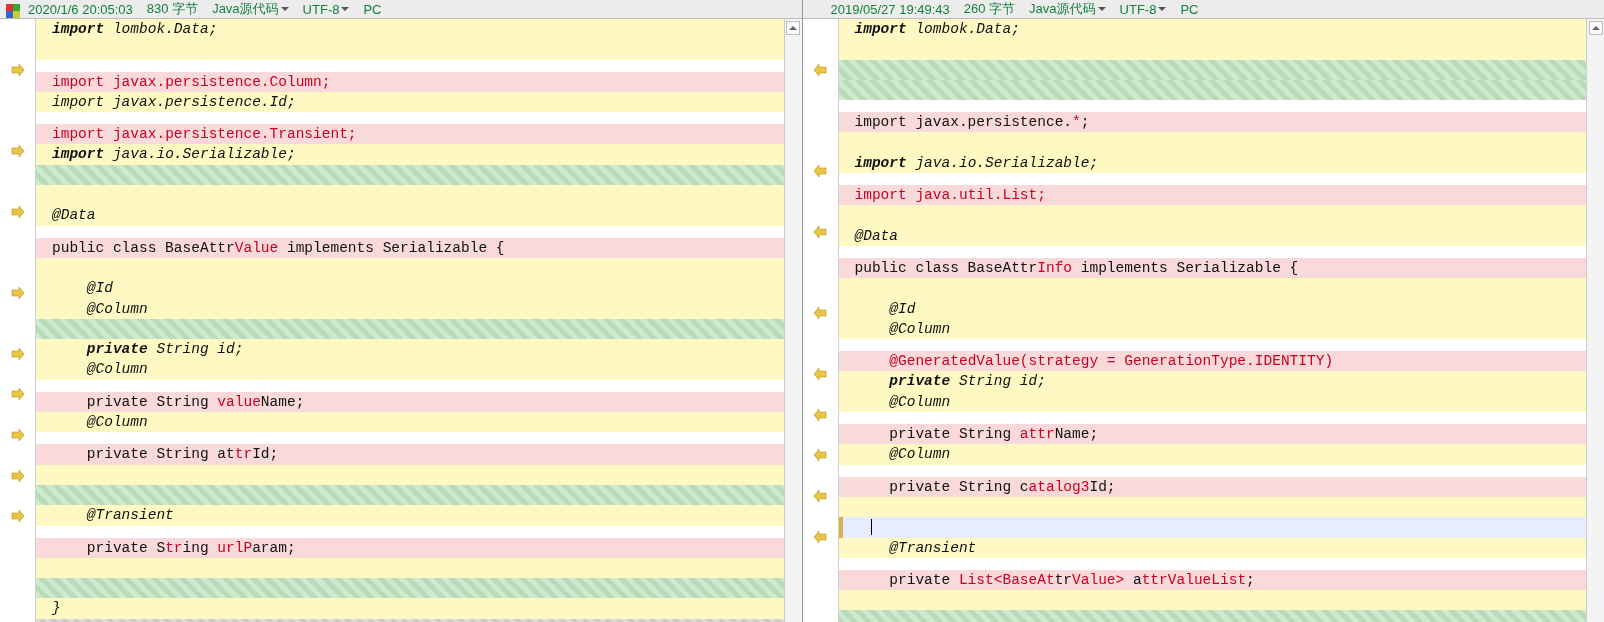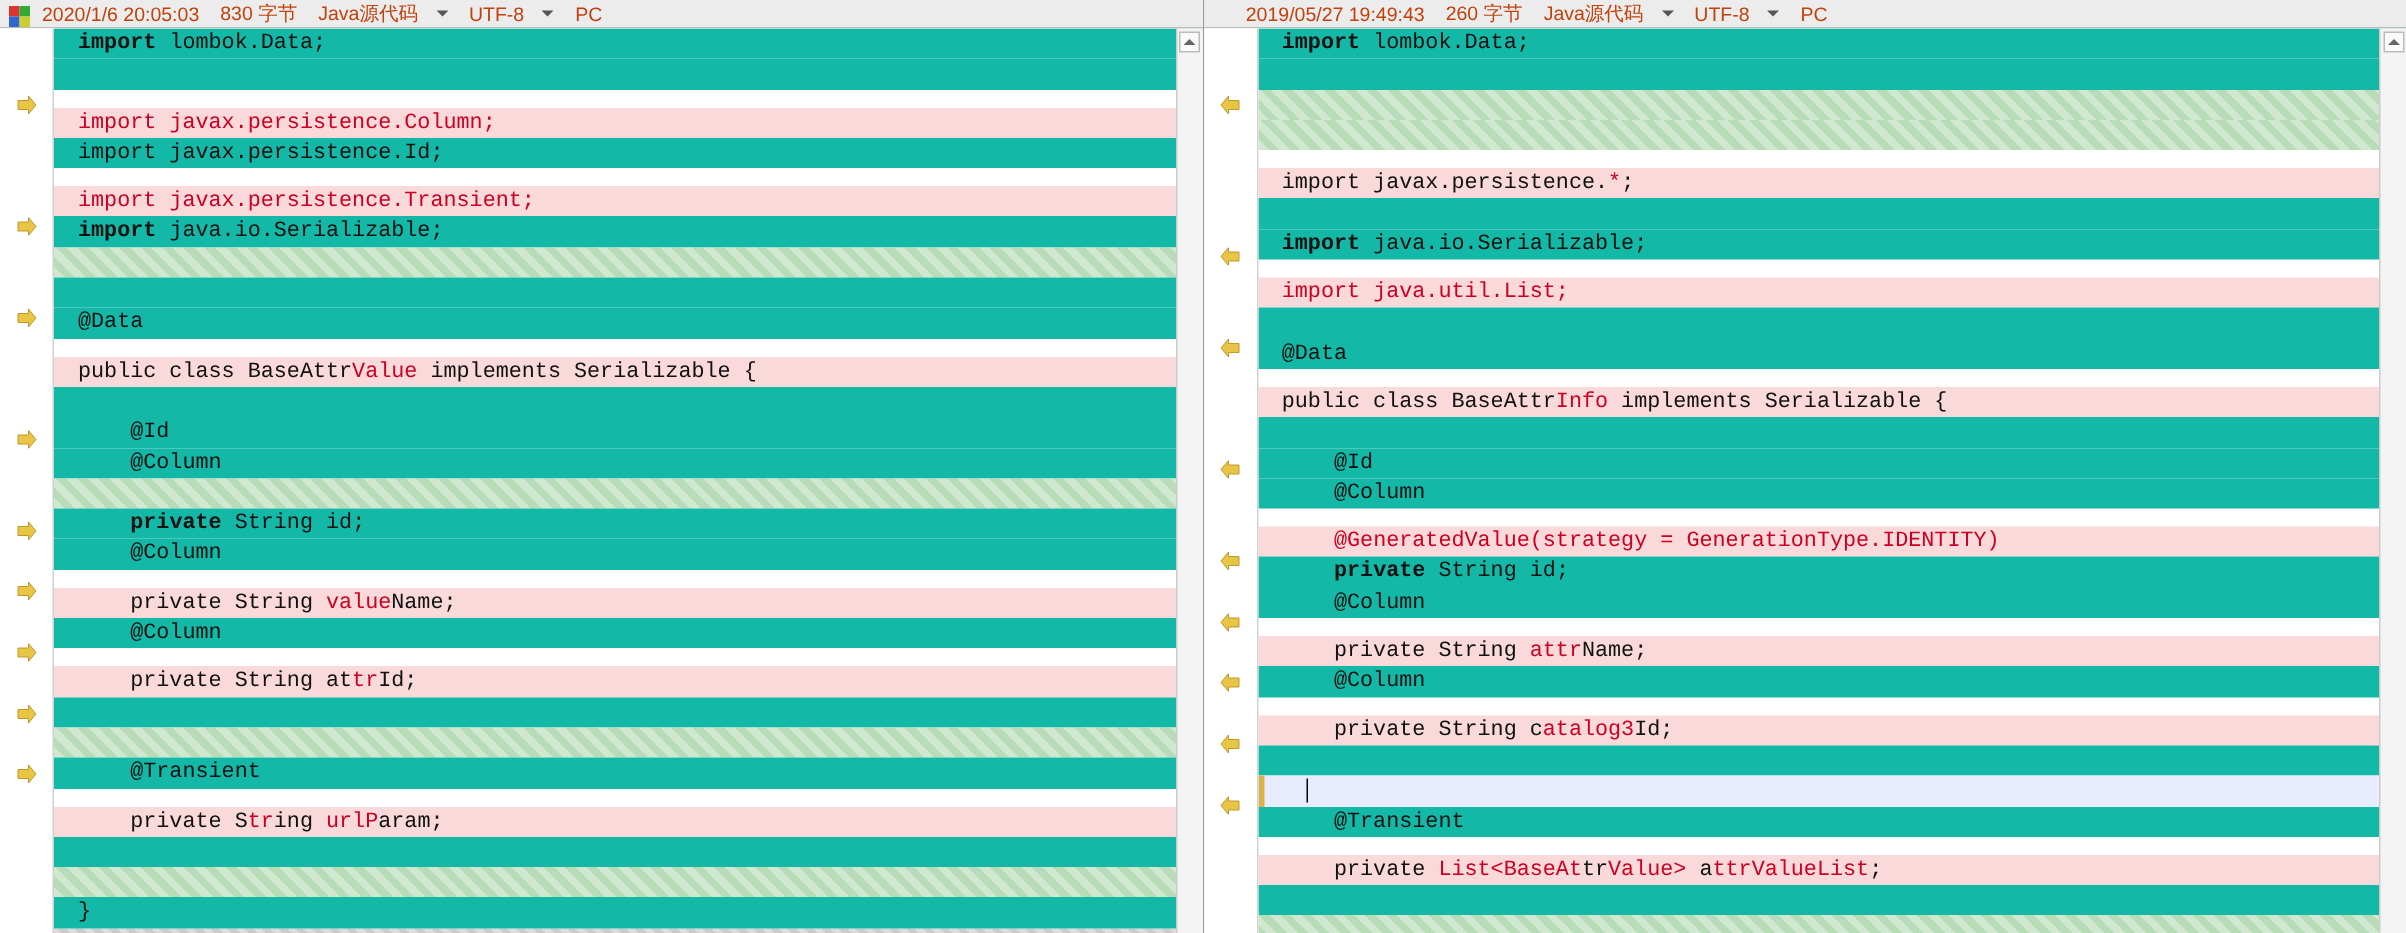--- a/index.html
+++ b/index.html
@@ -1,31 +1,31 @@
 <!DOCTYPE html>
 <html><head>
 <meta charset="utf-8">
 <style>
   * { margin:0; padding:0; box-sizing:border-box; }
   body { font-family:"Segoe UI","Microsoft YaHei",Arial,sans-serif; font-size:13px; background:#f0f0f0; width:1604px; height:622px; overflow:hidden; }
   .split { display:flex; width:100%; height:100%; }
   .pane { flex:1; display:flex; flex-direction:column; border-right:1px solid #999; background:#fff; }
   .pane:last-child { border-right:none; }
-  .hdr { height:24px; background:#ececec; border-bottom:1px solid #bbb; display:flex; align-items:center; padding:0 8px 0 28px; gap:14px; font-size:13px; color:#c2410c; position:relative; }
+  .hdr { height:24px; background:#ececec; border-bottom:1px solid #bbb; display:flex; align-items:center; padding:0 8px 0 28px; gap:14px; font-size:13px; color:#15803d; position:relative; }
   .hdr .swatch { position:absolute; left:6px; top:4px; width:14px; height:14px; display:flex; flex-wrap:wrap; }
   .hdr .swatch span { width:7px; height:7px; }
   .hdr .swatch .r{background:#d33;} .hdr .swatch .g{background:#3a3;} .hdr .swatch .b{background:#36c;} .hdr .swatch .y{background:#cc3;}
-  .drop { display:inline-flex; align-items:center; gap:12px; cursor:pointer; }
+  .drop { display:inline-flex; align-items:center; gap:2px; cursor:pointer; }
   .drop svg { width:8px; height:8px; }
   .editor { flex:1; position:relative; display:flex; background:#fff; }
   .gutter { width:36px; background:#fff; border-right:1px solid #d0d0d0; }
   .code { flex:1; font-family:Consolas,"Courier New",monospace; font-size:14.5px; line-height:20.3px; white-space:pre; overflow:hidden; position:relative; }
   .row { height:20.3px; display:flex; align-items:center; position:relative; }
   .gut-row { height:20.3px; display:flex; align-items:center; justify-content:center; }
-  .bg-same   { background:#14b8a6; }          
+  .bg-same   { background:#fef9c3;font-style:italic; }          
   .bg-diff   { background:#f9d9d9;margin-top:12px; }          
   .bg-hatch  { background:repeating-linear-gradient(45deg,#cfe8cf 0 5px,#b8dcb8 5px 10px); }
   .bg-cursor { background:#e8ecff; }
   .bg-eof    { background:repeating-linear-gradient(45deg,#ddd 0 4px,#ccc 4px 8px); height:26px;}
   .text { padding-left:16px; color:#111; }
   .kw { font-weight:bold; }
   .rd { color:#cc0022; }
   .scroll { position:absolute; right:0; top:0; bottom:0; width:18px; background:#f4f4f4; border-left:1px solid #ccc; display:flex; flex-direction:column; justify-content:space-between; align-items:center; padding:2px 0;}
   .scroll .btn{ width:14px;height:14px;display:flex;align-items:center;justify-content:center;border:1px solid #bbb;background:#fafafa;}
   .scroll .track{flex:1;}

